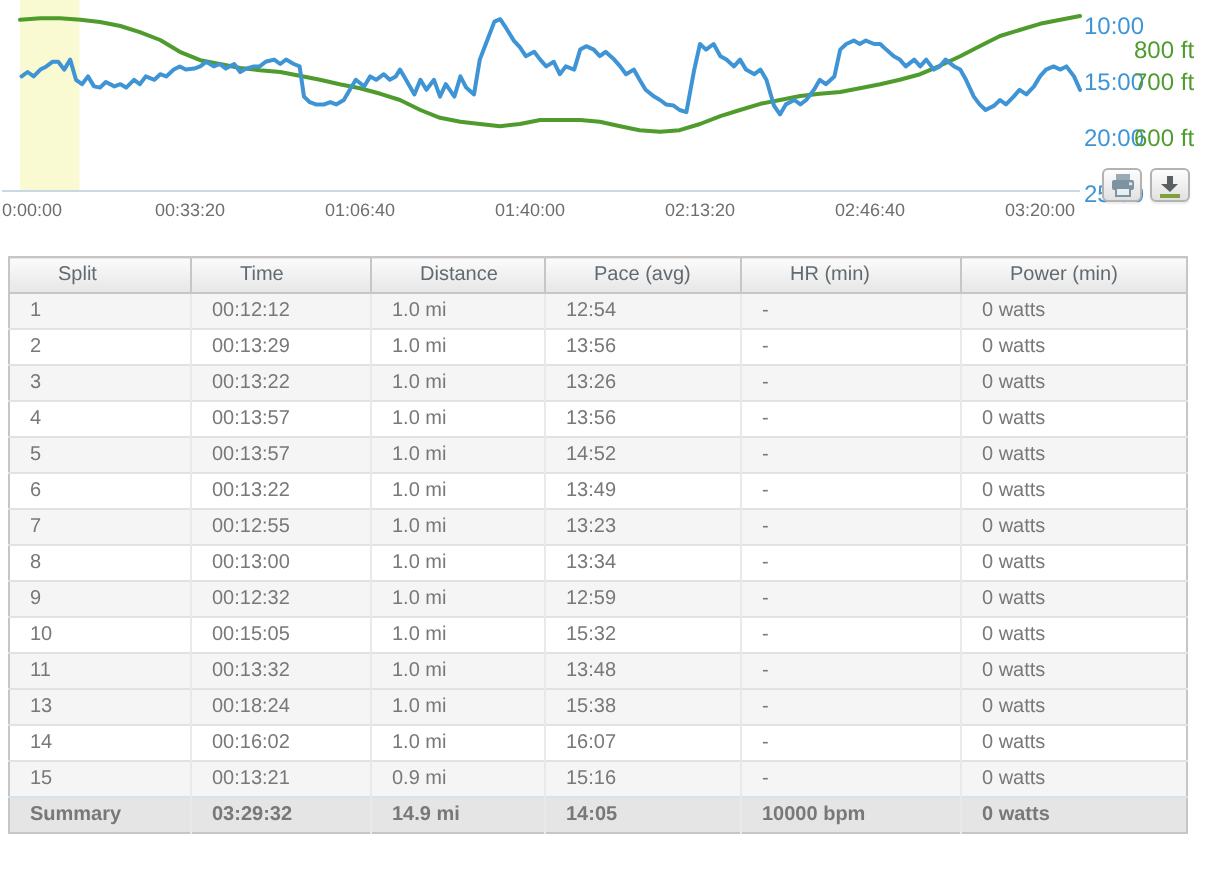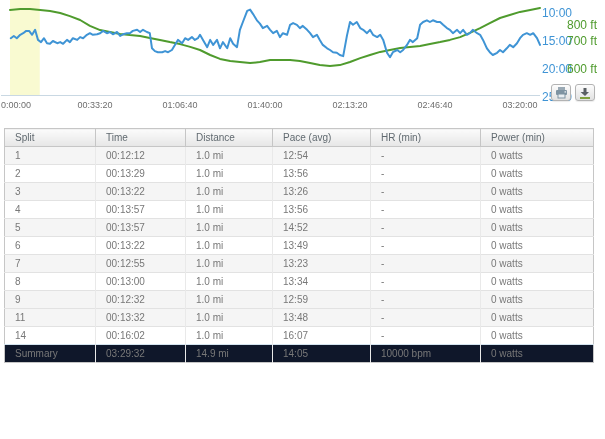--- a/index.html
+++ b/index.html
@@ -9,29 +9,29 @@
   .ylabel{position:absolute;font-size:12px;line-height:10px;white-space:nowrap;}
   .pace-lbl{left:542px;color:#3f94d5;}
   .elev-lbl{left:567px;color:#4f9b2d;}
   .chart-btns{position:absolute;left:551px;top:84px;display:flex;gap:4px;z-index:5;}
   .cbtn{width:20px;height:17px;border:1px solid #b3b3b3;border-radius:3px;
         background:linear-gradient(#fdfdfd,#e1e1e1);display:flex;align-items:center;
         justify-content:center;padding:0;cursor:pointer;box-shadow:0 1px 1px rgba(0,0,0,.08);}
   .tablewrap{margin:0 0 0 4px;}
   table{border-collapse:collapse;width:589px;table-layout:fixed;font-size:10px;border:1px solid #c6c6c6;}
   thead th{height:17px;background:linear-gradient(#fbfbfb,#e6e6e6);color:#616a70;
-           font-weight:normal;text-align:left;padding:0 0 0 10px;
+           font-weight:normal;text-align:left;padding:0 0 0 24px;
            border-left:1px solid #c6c6c6;border-bottom:1px solid #c6c6c6;overflow:hidden;white-space:nowrap;}
   thead th:first-child{border-left:none;}
   tbody td{height:17px;padding:0 0 0 10px;color:#787878;border-left:1px solid #e9e9e9;
            border-top:1px solid #e2e2e2;overflow:hidden;white-space:nowrap;}
   tbody td:first-child{border-left:none;}
   tr.odd{background:#f5f5f5;}
   tr.even{background:#ffffff;}
-  tr.summary{background:#0f172a;}
+  tr.summary{background:#e5e5e5;font-weight:bold;}
   tr.summary td{border-top:1px solid #d4e4ef;}
 </style>
 </head>
 <body>
 
 <div class="chart">
   <svg class="plot" id="plot" width="605" height="128">
       <rect x="10" y="0" width="29.75" height="95" fill="#f9fad1"></rect>
       <line x1="1" y1="95.5" x2="540" y2="95.5" stroke="#c9d8e3" stroke-width="1"></line>
       <text x="1" y="108" font-size="9px" fill="#6e6e6e" text-anchor="start" font-family="&quot;Liberation Sans&quot;,sans-serif">0:00:00</text>
@@ -157,33 +157,57 @@
           <td>0 watts</td>
         </tr>
         <tr class="odd">
           <td>9</td>
           <td>00:12:32</td>
           <td>1.0 mi</td>
           <td>12:59</td>
           <td>-</td>
           <td>0 watts</td>
         </tr>
+        <tr class="even">
+          <td>10</td>
+          <td>00:15:05</td>
+          <td>1.0 mi</td>
+          <td>15:32</td>
+          <td>-</td>
+          <td>0 watts</td>
+        </tr>
         <tr class="odd">
           <td>11</td>
           <td>00:13:32</td>
           <td>1.0 mi</td>
           <td>13:48</td>
           <td>-</td>
           <td>0 watts</td>
         </tr>
+        <tr class="odd">
+          <td>13</td>
+          <td>00:18:24</td>
+          <td>1.0 mi</td>
+          <td>15:38</td>
+          <td>-</td>
+          <td>0 watts</td>
+        </tr>
         <tr class="even">
           <td>14</td>
           <td>00:16:02</td>
           <td>1.0 mi</td>
           <td>16:07</td>
+          <td>-</td>
+          <td>0 watts</td>
+        </tr>
+        <tr class="odd">
+          <td>15</td>
+          <td>00:13:21</td>
+          <td>0.9 mi</td>
+          <td>15:16</td>
           <td>-</td>
           <td>0 watts</td>
         </tr>
         <tr class="summary">
           <td>Summary</td>
           <td>03:29:32</td>
           <td>14.9 mi</td>
           <td>14:05</td>
           <td>10000 bpm</td>
           <td>0 watts</td>

